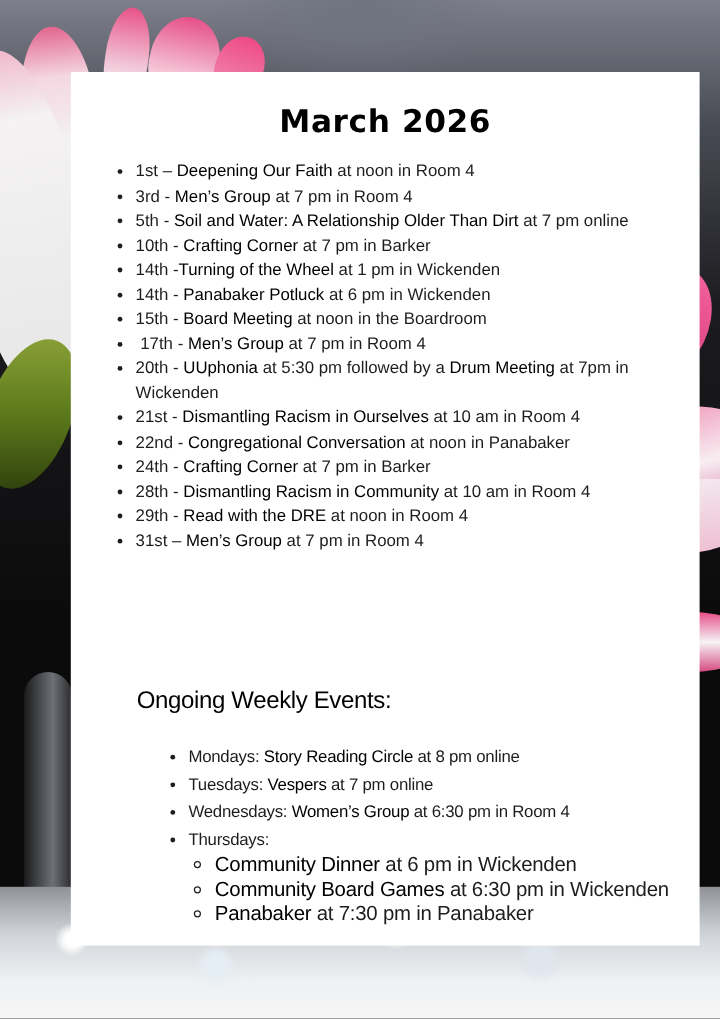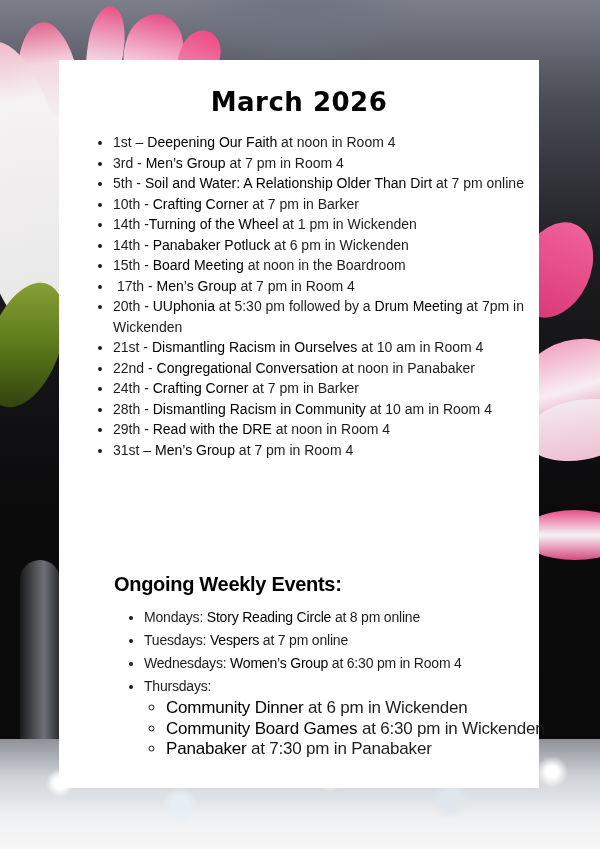--- a/index.html
+++ b/index.html
@@ -44,40 +44,40 @@
   .snow { position:absolute; left:0; right:0; bottom:0; height:110px;
         background:
           radial-gradient(circle at 10% 40%, #ffffff 0 6px, transparent 14px),
           radial-gradient(circle at 30% 60%, #e6eef5 0 8px, transparent 18px),
           radial-gradient(circle at 55% 35%, #ffffff 0 5px, transparent 14px),
           radial-gradient(circle at 75% 55%, #dfe6ee 0 9px, transparent 20px),
           radial-gradient(circle at 92% 30%, #ffffff 0 6px, transparent 16px),
           linear-gradient(180deg, #8f9197 0%, #cfd3d8 35%, #eef0f2 70%, #f6f6f6 100%); }
 
   .card {
-    position:absolute; left:59px; top:60px; width:480px; height:728px;
+    position:absolute; left:59px; top:60px; width:524px; height:728px;
     background:#ffffff; box-sizing:border-box;
   }
   .title {
     position:absolute; left:0; right:0; top:27px; text-align:center;
     font-family:"DejaVu Sans", sans-serif; font-weight:bold; font-size:26px;
     letter-spacing:0.5px; color:#000;
   }
   ul.events {
     position:absolute; left:36px; top:72px; width:420px; margin:0; padding:0 0 0 18px;
     font-size:14px; line-height:20.5px; color:#1d1d1d;
   }
   ul.events li { margin:0; padding:0; }
   b { font-weight:normal; color:#000; }
   .weekly-heading {
     position:absolute; left:55px; top:513px;
-    font-size:20px; font-weight:bold; color:#000; letter-spacing:-0.3px;
+    font-size:20px; font-weight:normal; color:#000; letter-spacing:-0.3px;
   }
   ul.weekly {
-    position:absolute; left:64px; top:543px; width:420px; margin:3px; padding:0 0 0 18px;
+    position:absolute; left:64px; top:543px; width:420px; margin:16px; padding:0 0 0 18px;
     font-size:14px; line-height:23px; color:#1d1d1d; letter-spacing:-0.2px;
   }
   ul.weekly ul.sub {
     list-style-type:circle; margin:0; padding:0 0 0 22px;
     font-size:17px; line-height:20.5px;
   }
 </style>
 </head>
 <body>
 

